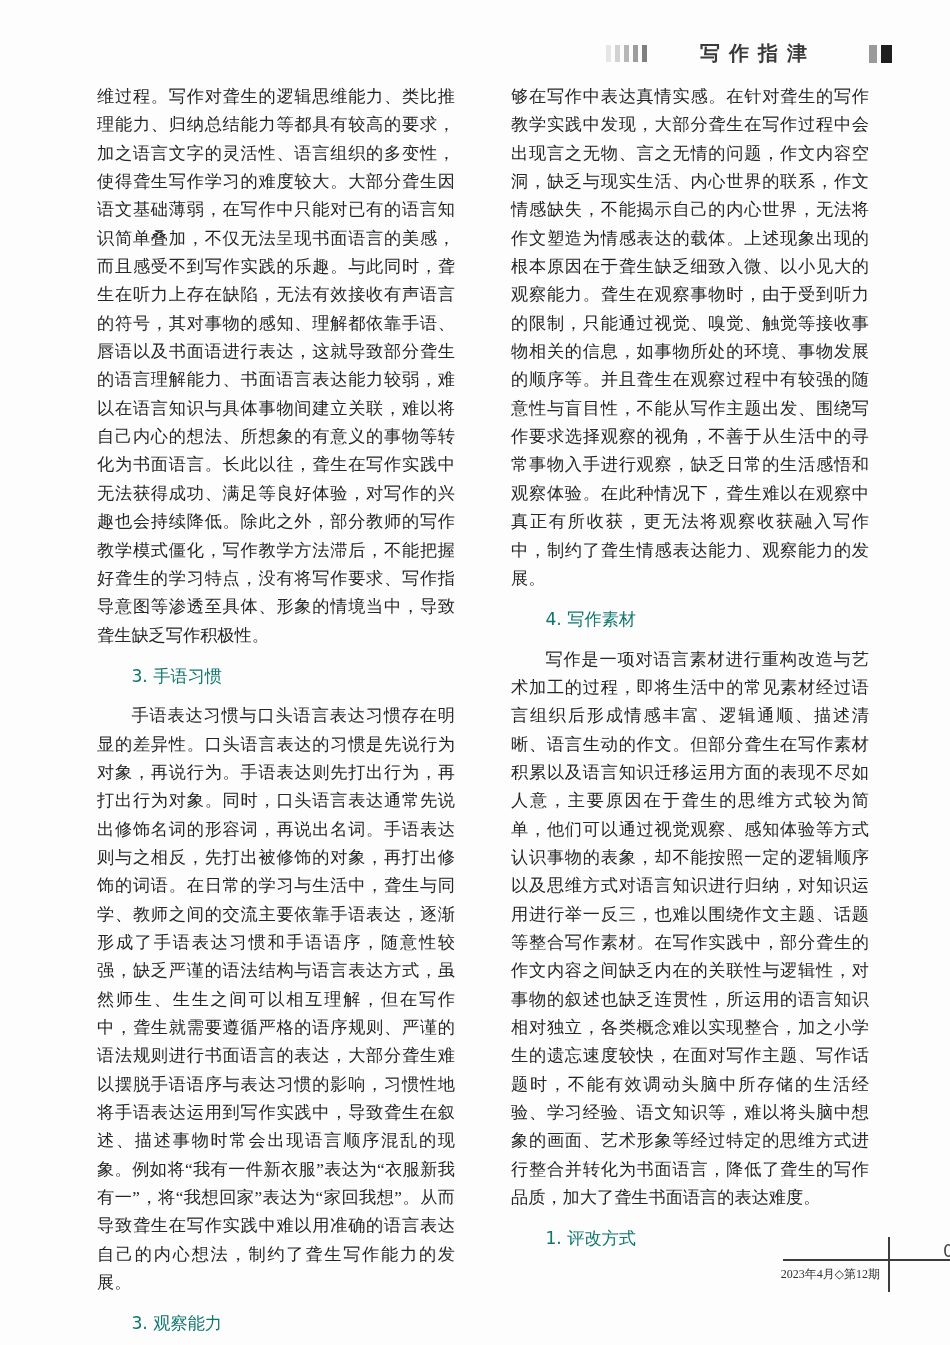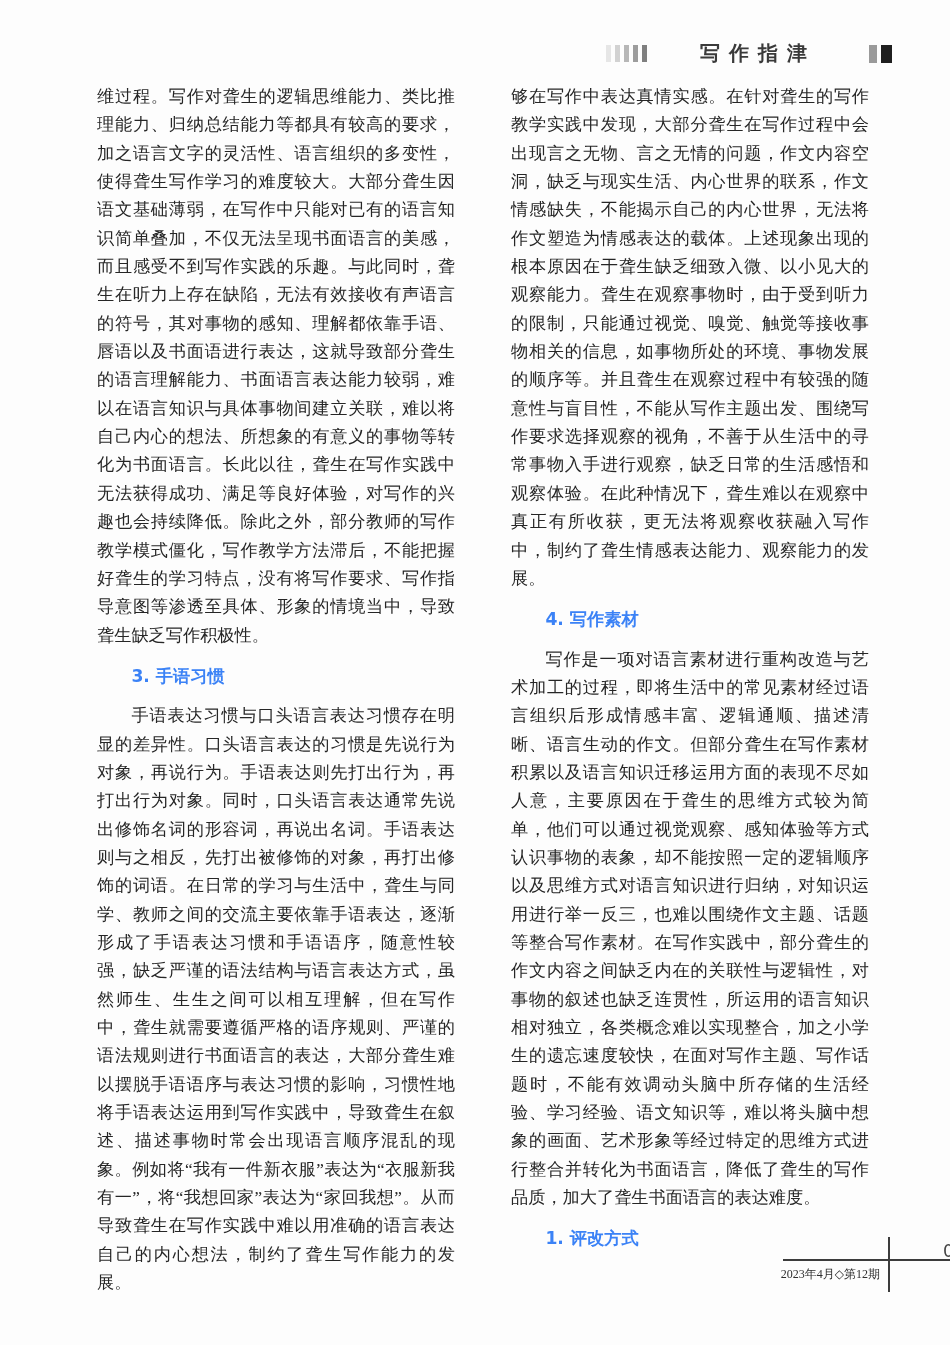--- a/index.html
+++ b/index.html
@@ -46,22 +46,22 @@
     font-size: 17.2px;
     line-height: 28.35px;
   }
   .col-left  { left: 85px; }
   .col-right { left: 499px; }
   .col p { margin: 12px; padding: 0; }
   .indent { text-indent: 2em; }
   .heading {
     text-indent: 2em;
     font-family: "DejaVu Sans", "Liberation Sans", sans-serif;
-    font-weight: 700;
-    color: #3b82f6;
+    font-weight: 400;
+    color: #0f766e;
   }
 
   
   .footer-rule {
     position: absolute;
     left: 783px;
     right: 0;
     top: 1259px;
     height: 2px;
     background: #3c3c3c;
@@ -110,20 +110,21 @@
     <div class="bars bars-right">
         <span style="background: rgb(154, 154, 154);"></span>
         <span style="background: rgb(31, 31, 31);"></span>
       </div>
   </div>
 
   <div class="col col-left">
     <p class="body-text">维过程。写作对聋生的逻辑思维能力、类比推理能力、归纳总结能力等都具有较高的要求，加之语言文字的灵活性、语言组织的多变性，使得聋生写作学习的难度较大。大部分聋生因语文基础薄弱，在写作中只能对已有的语言知识简单叠加，不仅无法呈现书面语言的美感，而且感受不到写作实践的乐趣。与此同时，聋生在听力上存在缺陷，无法有效接收有声语言的符号，其对事物的感知、理解都依靠手语、唇语以及书面语进行表达，这就导致部分聋生的语言理解能力、书面语言表达能力较弱，难以在语言知识与具体事物间建立关联，难以将自己内心的想法、所想象的有意义的事物等转化为书面语言。长此以往，聋生在写作实践中无法获得成功、满足等良好体验，对写作的兴趣也会持续降低。除此之外，部分教师的写作教学模式僵化，写作教学方法滞后，不能把握好聋生的学习特点，没有将写作要求、写作指导意图等渗透至具体、形象的情境当中，导致聋生缺乏写作积极性。</p>
     <p class="heading">3. 手语习惯</p>
     <p class="body-text indent">手语表达习惯与口头语言表达习惯存在明显的差异性。口头语言表达的习惯是先说行为对象，再说行为。手语表达则先打出行为，再打出行为对象。同时，口头语言表达通常先说出修饰名词的形容词，再说出名词。手语表达则与之相反，先打出被修饰的对象，再打出修饰的词语。在日常的学习与生活中，聋生与同学、教师之间的交流主要依靠手语表达，逐渐形成了手语表达习惯和手语语序，随意性较强，缺乏严谨的语法结构与语言表达方式，虽然师生、生生之间可以相互理解，但在写作中，聋生就需要遵循严格的语序规则、严谨的语法规则进行书面语言的表达，大部分聋生难以摆脱手语语序与表达习惯的影响，习惯性地将手语表达运用到写作实践中，导致聋生在叙述、描述事物时常会出现语言顺序混乱的现象。例如将“我有一件新衣服”表达为“衣服新我有一”，将“我想回家”表达为“家回我想”。从而导致聋生在写作实践中难以用准确的语言表达自己的内心想法，制约了聋生写作能力的发展。</p>
+    <p class="heading">3. 观察能力</p>
   </div>
 
   <div class="col col-right">
     <p class="body-text">够在写作中表达真情实感。在针对聋生的写作教学实践中发现，大部分聋生在写作过程中会出现言之无物、言之无情的问题，作文内容空洞，缺乏与现实生活、内心世界的联系，作文情感缺失，不能揭示自己的内心世界，无法将作文塑造为情感表达的载体。上述现象出现的根本原因在于聋生缺乏细致入微、以小见大的观察能力。聋生在观察事物时，由于受到听力的限制，只能通过视觉、嗅觉、触觉等接收事物相关的信息，如事物所处的环境、事物发展的顺序等。并且聋生在观察过程中有较强的随意性与盲目性，不能从写作主题出发、围绕写作要求选择观察的视角，不善于从生活中的寻常事物入手进行观察，缺乏日常的生活感悟和观察体验。在此种情况下，聋生难以在观察中真正有所收获，更无法将观察收获融入写作中，制约了聋生情感表达能力、观察能力的发展。</p>
     <p class="heading">4. 写作素材</p>
     <p class="body-text indent">写作是一项对语言素材进行重构改造与艺术加工的过程，即将生活中的常见素材经过语言组织后形成情感丰富、逻辑通顺、描述清晰、语言生动的作文。但部分聋生在写作素材积累以及语言知识迁移运用方面的表现不尽如人意，主要原因在于聋生的思维方式较为简单，他们可以通过视觉观察、感知体验等方式认识事物的表象，却不能按照一定的逻辑顺序以及思维方式对语言知识进行归纳，对知识运用进行举一反三，也难以围绕作文主题、话题等整合写作素材。在写作实践中，部分聋生的作文内容之间缺乏内在的关联性与逻辑性，对事物的叙述也缺乏连贯性，所运用的语言知识相对独立，各类概念难以实现整合，加之小学生的遗忘速度较快，在面对写作主题、写作话题时，不能有效调动头脑中所存储的生活经验、学习经验、语文知识等，难以将头脑中想象的画面、艺术形象等经过特定的思维方式进行整合并转化为书面语言，降低了聋生的写作品质，加大了聋生书面语言的表达难度。</p>
     <p class="heading">1. 评改方式</p>
   </div>
 
   <div class="footer-rule"></div>

